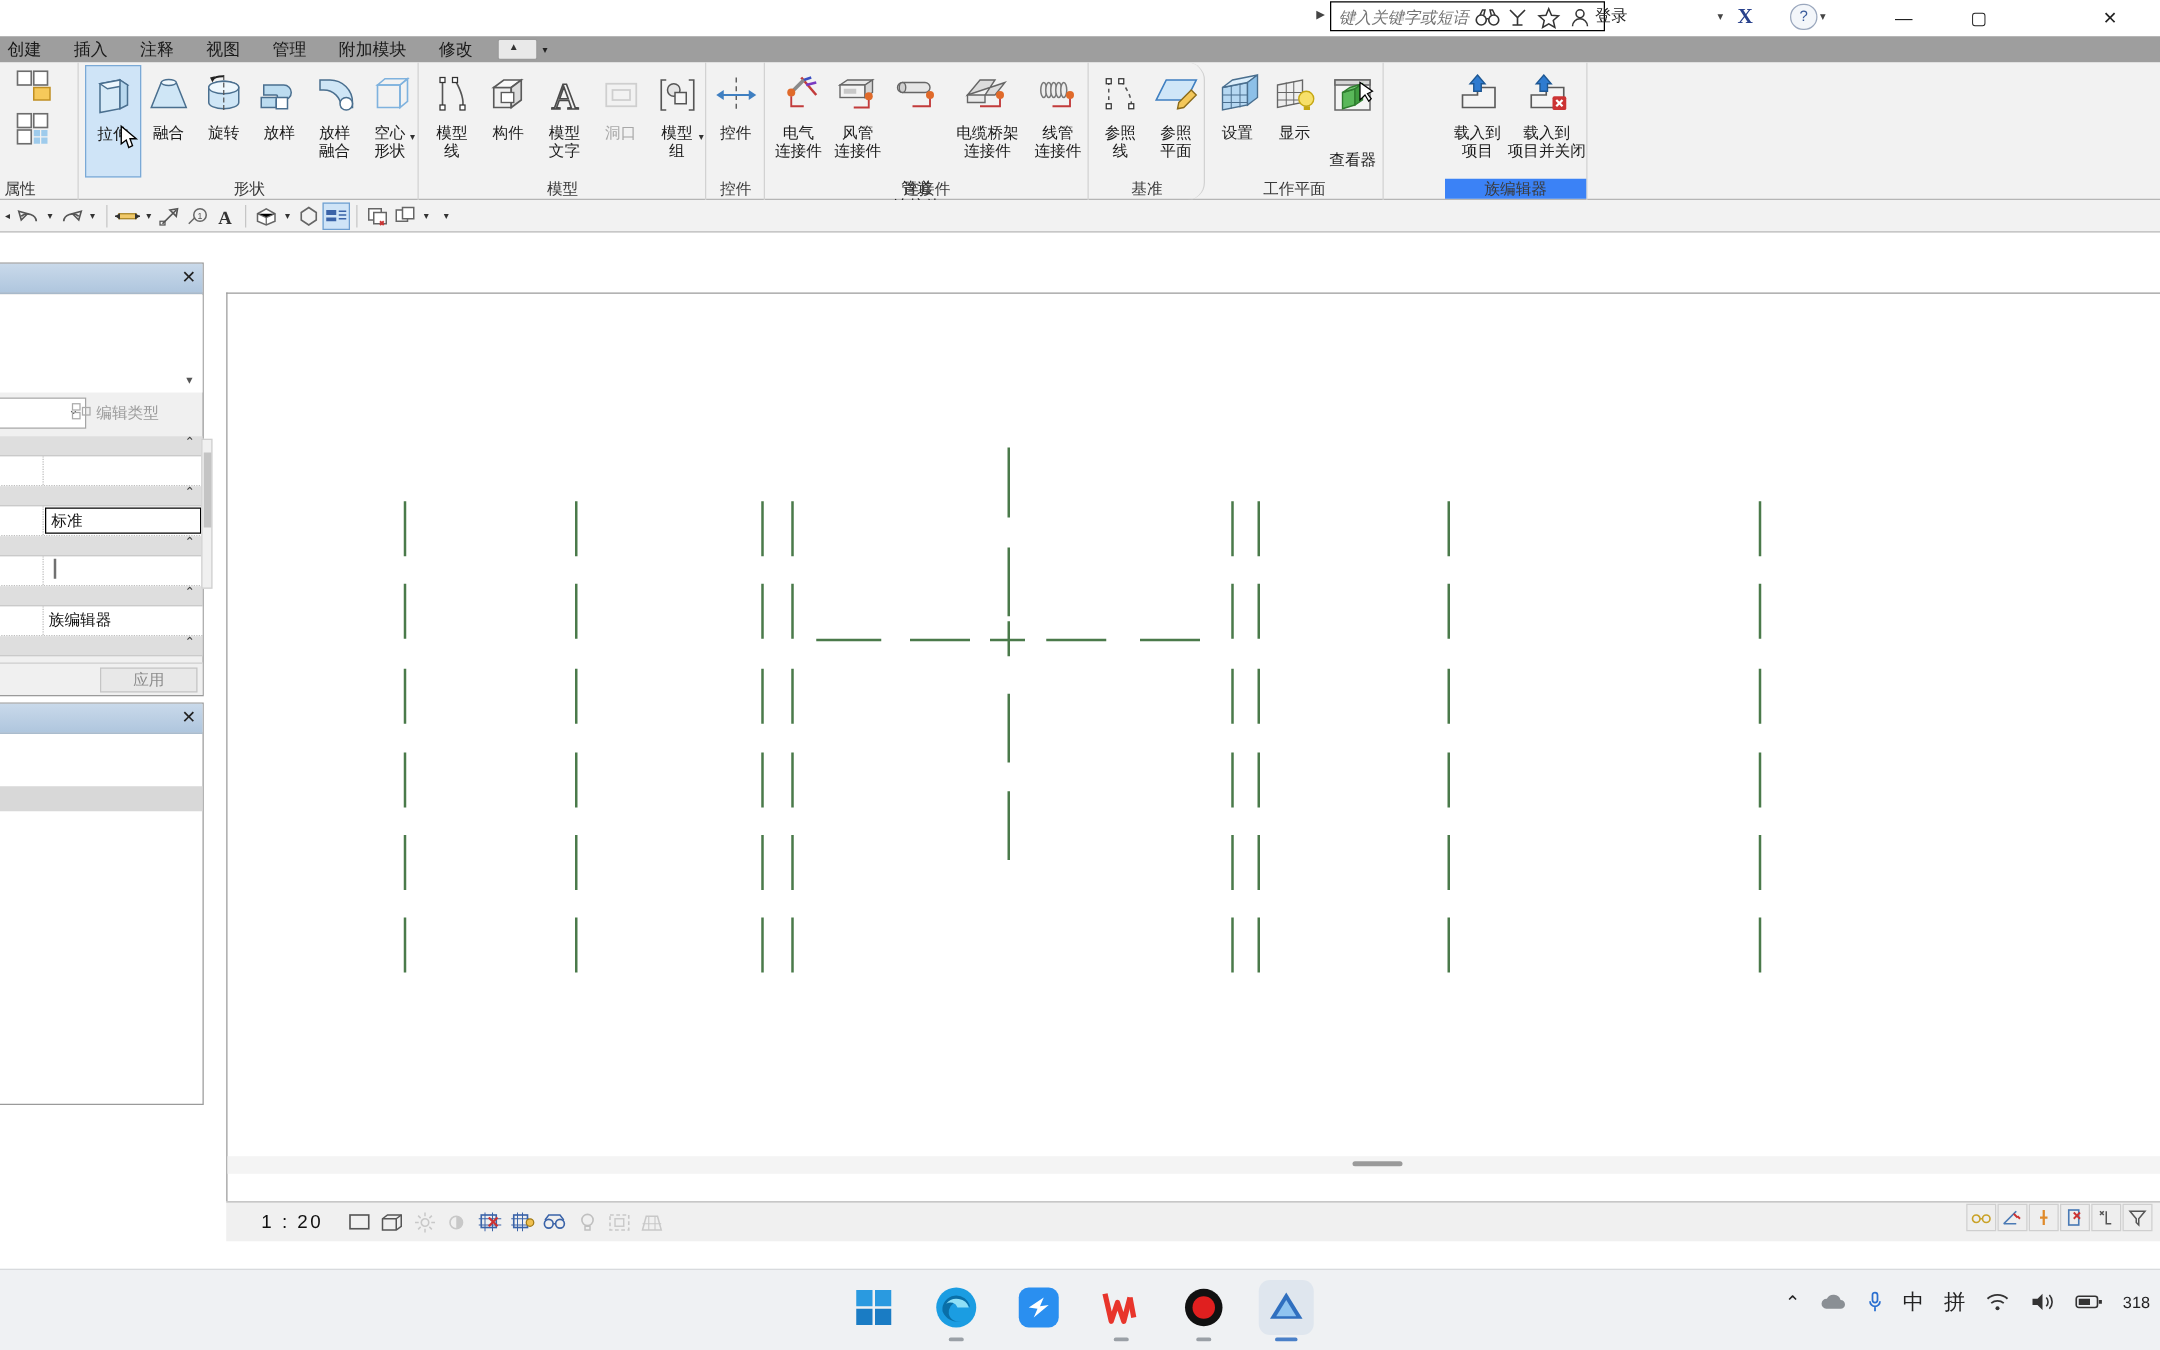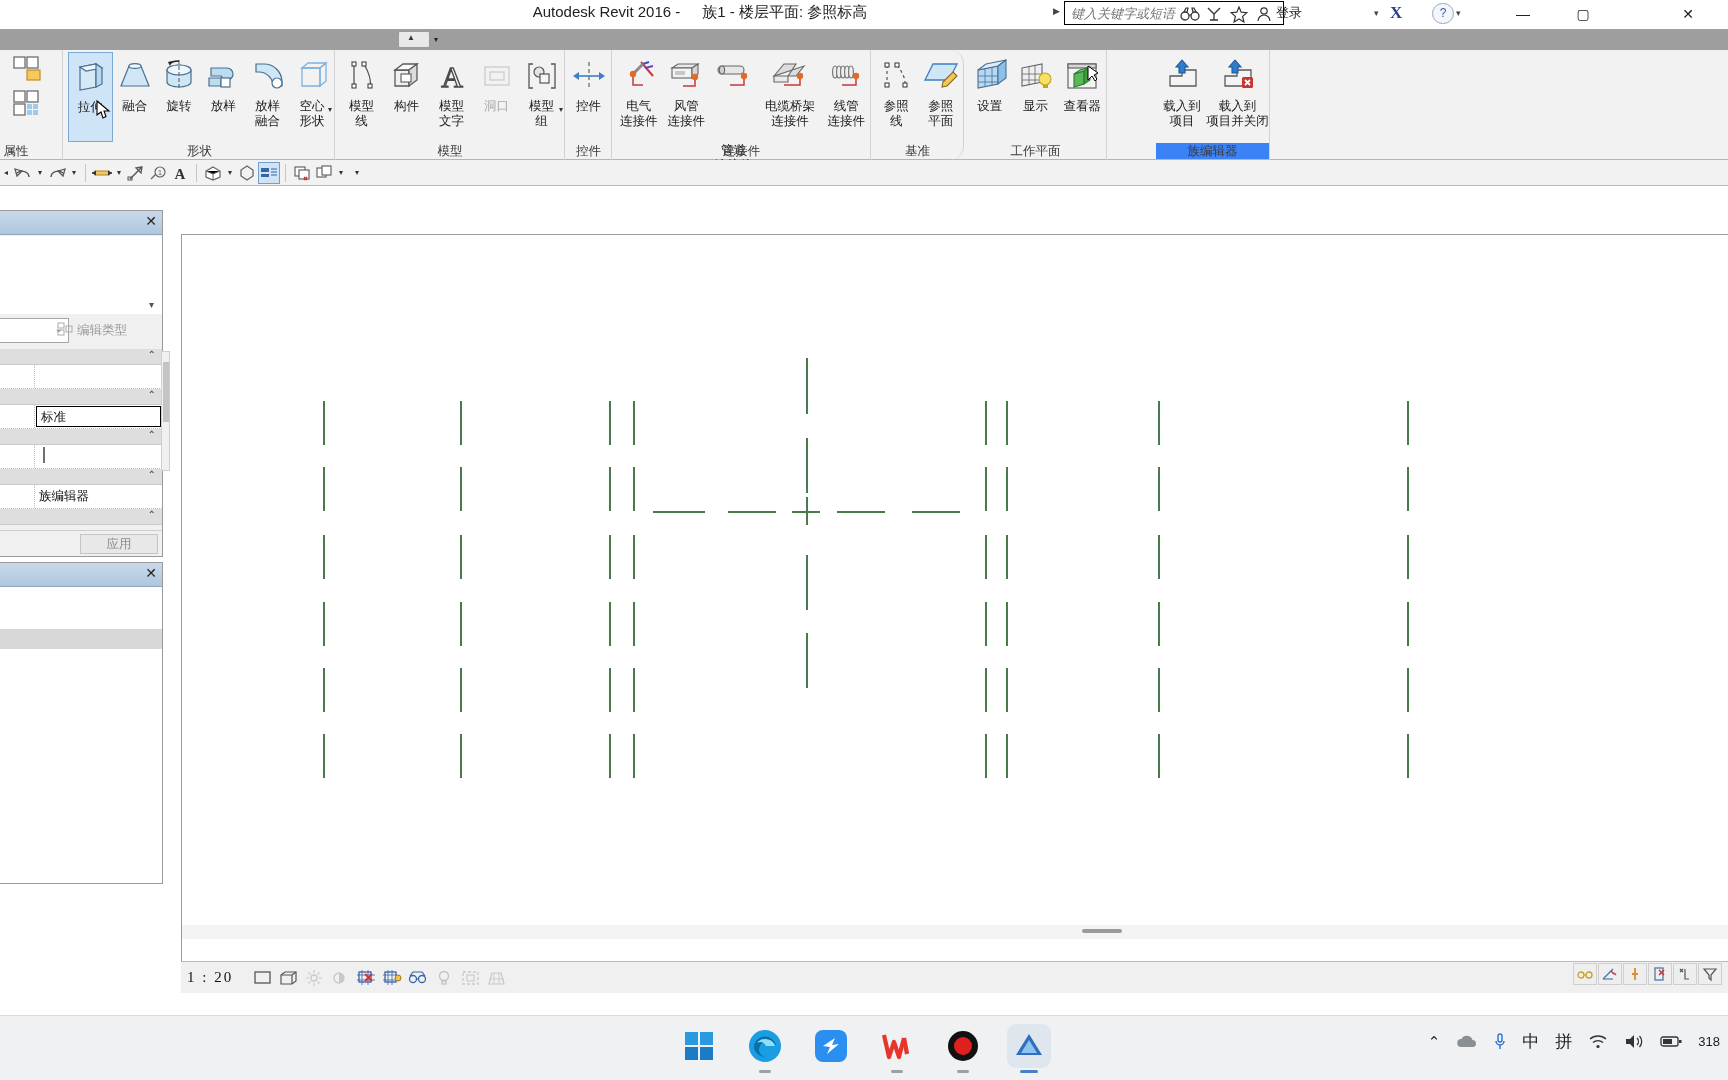--- a/index.html
+++ b/index.html
@@ -148,21 +148,21 @@
   .canvas-scroll-h{
     position:absolute; left:0; bottom:22px; width:100%; height:14px; background:#f4f4f4;
   }
   .scroll-thumb{ position:absolute; left:900px; top:4px; width:40px; height:4px; background:#9a9a9a; border-radius:2px;}
 
   
   .viewbar{
     position:absolute; left:181px; top:961px; width:1547px; height:32px;
     background:#f0f0f0; border-top:1px solid #b9b9b9; display:flex; align-items:center;
   }
-  .scale{ font-family:Liberation Serif, serif; font-size:15px; color:#111; margin-left:6px; letter-spacing:2px;}
+  .scale{ font-family:Liberation Sans, sans-serif; font-size:15px; color:#111; margin-left:28px; letter-spacing:2px;}
   .vb-ico{ width:26px; height:24px; display:flex; align-items:center; justify-content:center;
     font-size:13px; color:#555; cursor:pointer; position:relative;}
   .vb-ico.dim{ color:#bdbdbd; }
 
   
   .rtools{ position:absolute; right:6px; top:963px; display:flex; align-items:center; gap:1px;}
   .rtool{ width:24px; height:22px; border:1px solid #cfcfcf; background:#eeeeee;
     display:flex; align-items:center; justify-content:center; font-size:12px; color:#555; cursor:pointer;}
 
   
@@ -180,23 +180,20 @@
   .tray-time{ font-size:13px; color:#222; line-height:14px; text-align:left;}
 
   svg{ display:block; overflow:visible; }
 </style>
 </head>
 <body>
 
 <div class="app">
 
   <div class="titlebar">
-    <div class="title-text">
-      <span>Autodesk Revit 2016 -</span><span class="title-sep"></span><span>族1 - 楼层平面: 参照标高</span>
-    </div>
     <div class="qat-arrow">▶</div>
     <input class="search-box" placeholder="键入关键字或短语" style="">
     <div class="tb-icon" style="left:1178px;">
       <svg width="20" height="16" viewBox="0 0 20 16">
           <circle cx="5" cy="10" r="4" fill="none" stroke="#333" stroke-width="1.3"></circle>
           <circle cx="15" cy="10" r="4" fill="none" stroke="#333" stroke-width="1.3"></circle>
           <path d="M4 6 L6 2 L8 2 L7 6 M16 6 L14 2 L12 2 L13 6 M9 9 h2" stroke="#333" stroke-width="1.2" fill="none"></path>
         </svg>
     </div>
     <div class="tb-icon" style="left:1202px;">
@@ -221,20 +218,29 @@
     <div class="signin-caret">▾</div>
     <div class="xlogo">X</div>
     <div class="help-btn">?</div>
     <div class="help-caret">▾</div>
     <div class="win-btn" style="left:1500px;">—</div>
     <div class="win-btn" style="left:1560px;">▢</div>
     <div class="win-btn" style="left:1665px;">✕</div>
   </div>
 
   <div class="tabbar">
+    <div class="tabs">
+      <div class="tab first">创建</div>
+      <div class="tab">插入</div>
+      <div class="tab">注释</div>
+      <div class="tab">视图</div>
+      <div class="tab">管理</div>
+      <div class="tab">附加模块</div>
+      <div class="tab">修改</div>
+    </div>
     <div class="tab-tool"></div>
     <div class="tab-tool-caret">▾</div>
   </div>
 
   <div class="ribbon">
 
     <div class="panel prop-panel">
       <div class="panel-inner" style="flex-direction:column;">
         <div style="display:flex;">
           <div class="prop-ico">
@@ -547,21 +553,21 @@
           <div class="ico">
             <svg width="40" height="40" viewBox="0 0 40 40">
               <polygon points="6,12 26,8 26,26 6,30" fill="#efefef" stroke="#666" stroke-width="1.1"></polygon>
               <path d="M6 18 h20 M6 24 h20 M13 10 v19 M19 9 v19" stroke="#666" stroke-width="0.8"></path>
               <circle cx="29" cy="23" r="6" fill="#f7e06a" stroke="#c5a713" stroke-width="1.1"></circle>
               <rect x="27" y="29" width="5" height="3" fill="#c5a713"></rect>
             </svg>
           </div>
           <div class="lbl">显示</div>
         </div>
-        <div class="bigbtn" style="width:48px;">
+        <div class="bigbtn" style="width:48px;gap:22px;">
           <div class="ico">
             <svg width="40" height="40" viewBox="0 0 40 40">
               <rect x="6" y="8" width="28" height="24" fill="#f4f4f4" stroke="#666" stroke-width="1.2"></rect>
               <rect x="6" y="8" width="28" height="4" fill="#d6d6d6" stroke="#666" stroke-width="1.2"></rect>
               <polygon points="12,18 22,15 22,28 12,31" fill="#5ab85a" stroke="#2f7d2f" stroke-width="1.1"></polygon>
               <polygon points="12,18 18,14 28,11 22,15" fill="#7dcd7d" stroke="#2f7d2f" stroke-width="1.1"></polygon>
               <polygon points="22,15 28,11 28,24 22,28" fill="#3f9c3f" stroke="#2f7d2f" stroke-width="1.1"></polygon>
               <polygon points="26,10 26,24 30,20 33,25 35,23 32,19 36,17" fill="#fff" stroke="#000" stroke-width="1"></polygon>
             </svg>
           </div>

